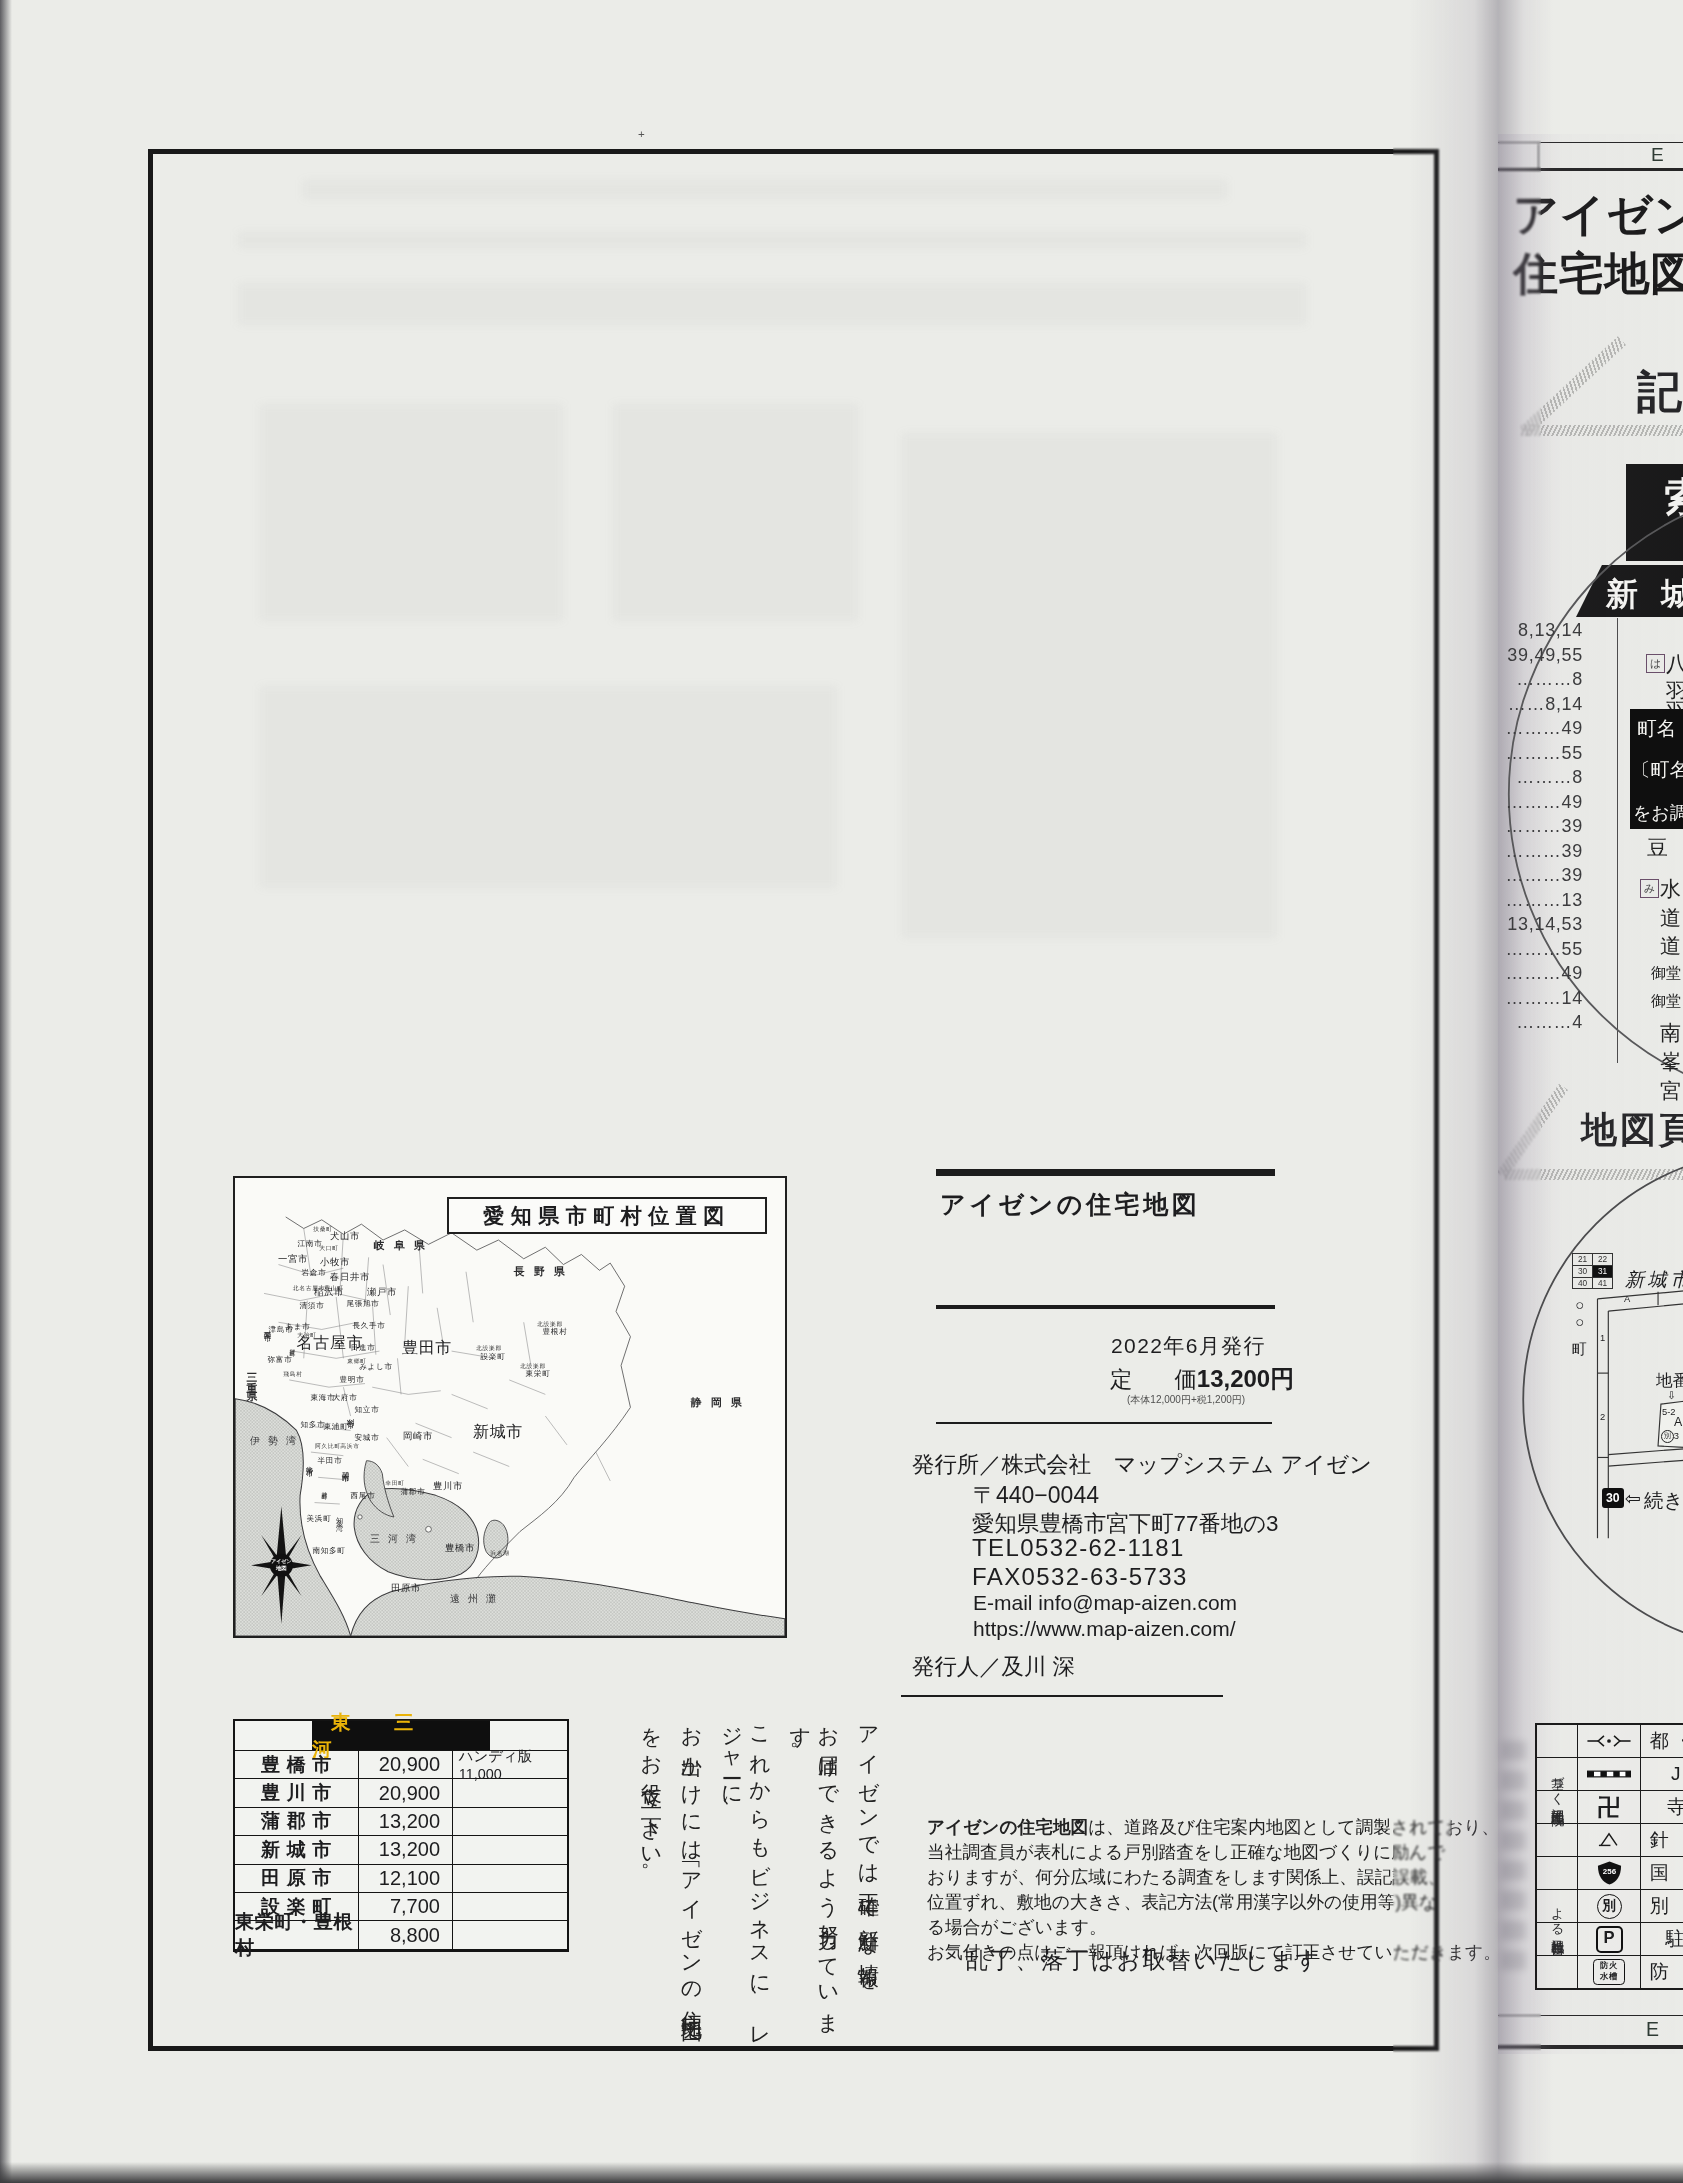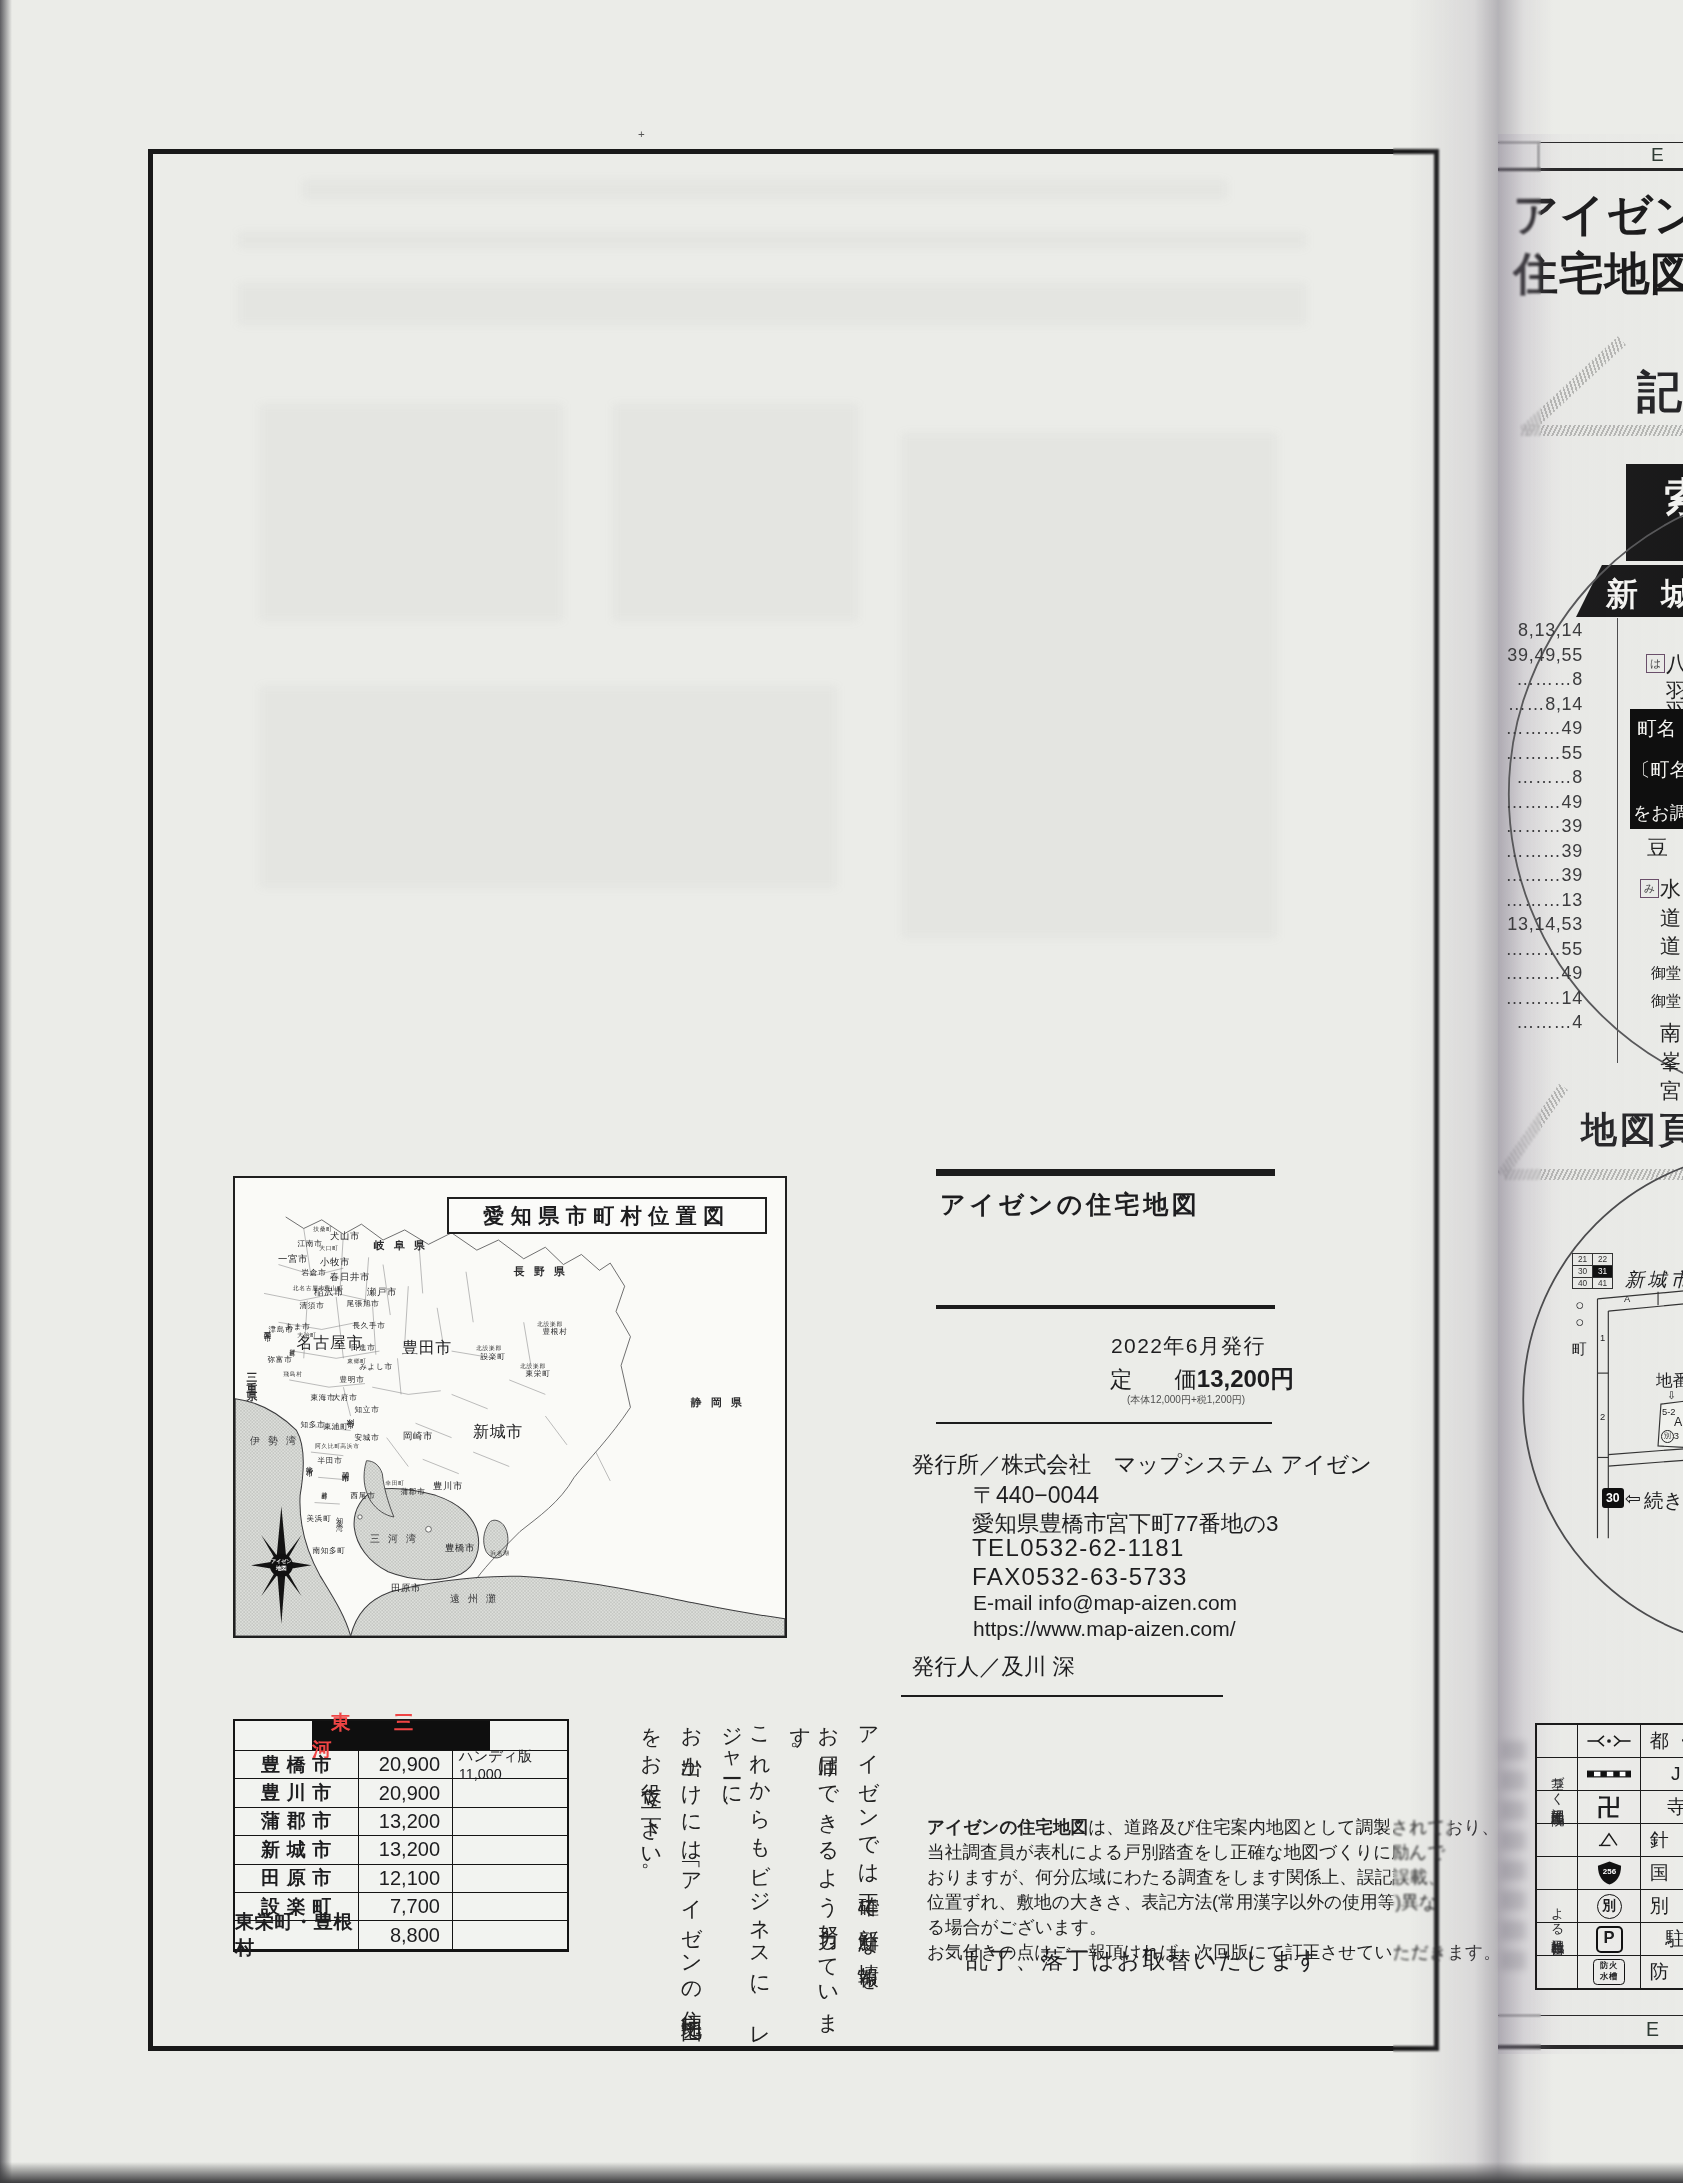--- a/index.html
+++ b/index.html
@@ -44,21 +44,21 @@
   .pub{font-size:22.4px;}
   
   .cbox{position:absolute;left:984px;top:1718px;width:160px;height:81px;border:2.2px solid #1c1c1c;background:rgba(250,250,247,.6);
     padding:4.3px 0 0 8.7px;font-size:24px;font-weight:800;line-height:36px;letter-spacing:1.4px;}
   .disc{position:absolute;left:927px;top:1815px;width:433px;font-size:17.7px;line-height:25px;color:#222;}
   .disc p{margin:0;white-space:nowrap;}
   
   .ptable{position:absolute;left:233px;top:1719px;width:332px;border:2.2px solid #141414;background:rgba(250,250,247,.5);}
   .phdr{height:29px;display:flex;border-bottom:1.4px solid #141414;}
   .phdr .hc{width:77px;}
-  .phdr .hb{flex:1;background:#0f0f0f;color:#ef4444;display:flex;align-items:center;justify-content:center;
+  .phdr .hb{flex:1;background:#0f0f0f;color:#eab308;display:flex;align-items:center;justify-content:center;
     font-size:19.5px;font-weight:bold;letter-spacing:19px;text-indent:19px;}
   .prow{height:27.4px;display:flex;border-bottom:1.4px solid #141414;}
   .pc1{width:123px;border-right:1.4px solid #141414;display:flex;align-items:center;justify-content:center;
     font-size:19px;font-weight:bold;letter-spacing:0.7px;}
   .pc2{width:81px;border-right:1.4px solid #141414;display:flex;align-items:center;justify-content:flex-end;
     padding-right:12px;font-size:20px;}
   .pc3{flex:1;display:flex;align-items:center;font-size:14.4px;padding-left:5.8px;}
   .pnote{padding:3.6px 5.8px 2.9px 5.8px;font-size:15px;font-weight:bold;line-height:19.5px;}
   .pnote p{margin:0;white-space:nowrap;}
   

